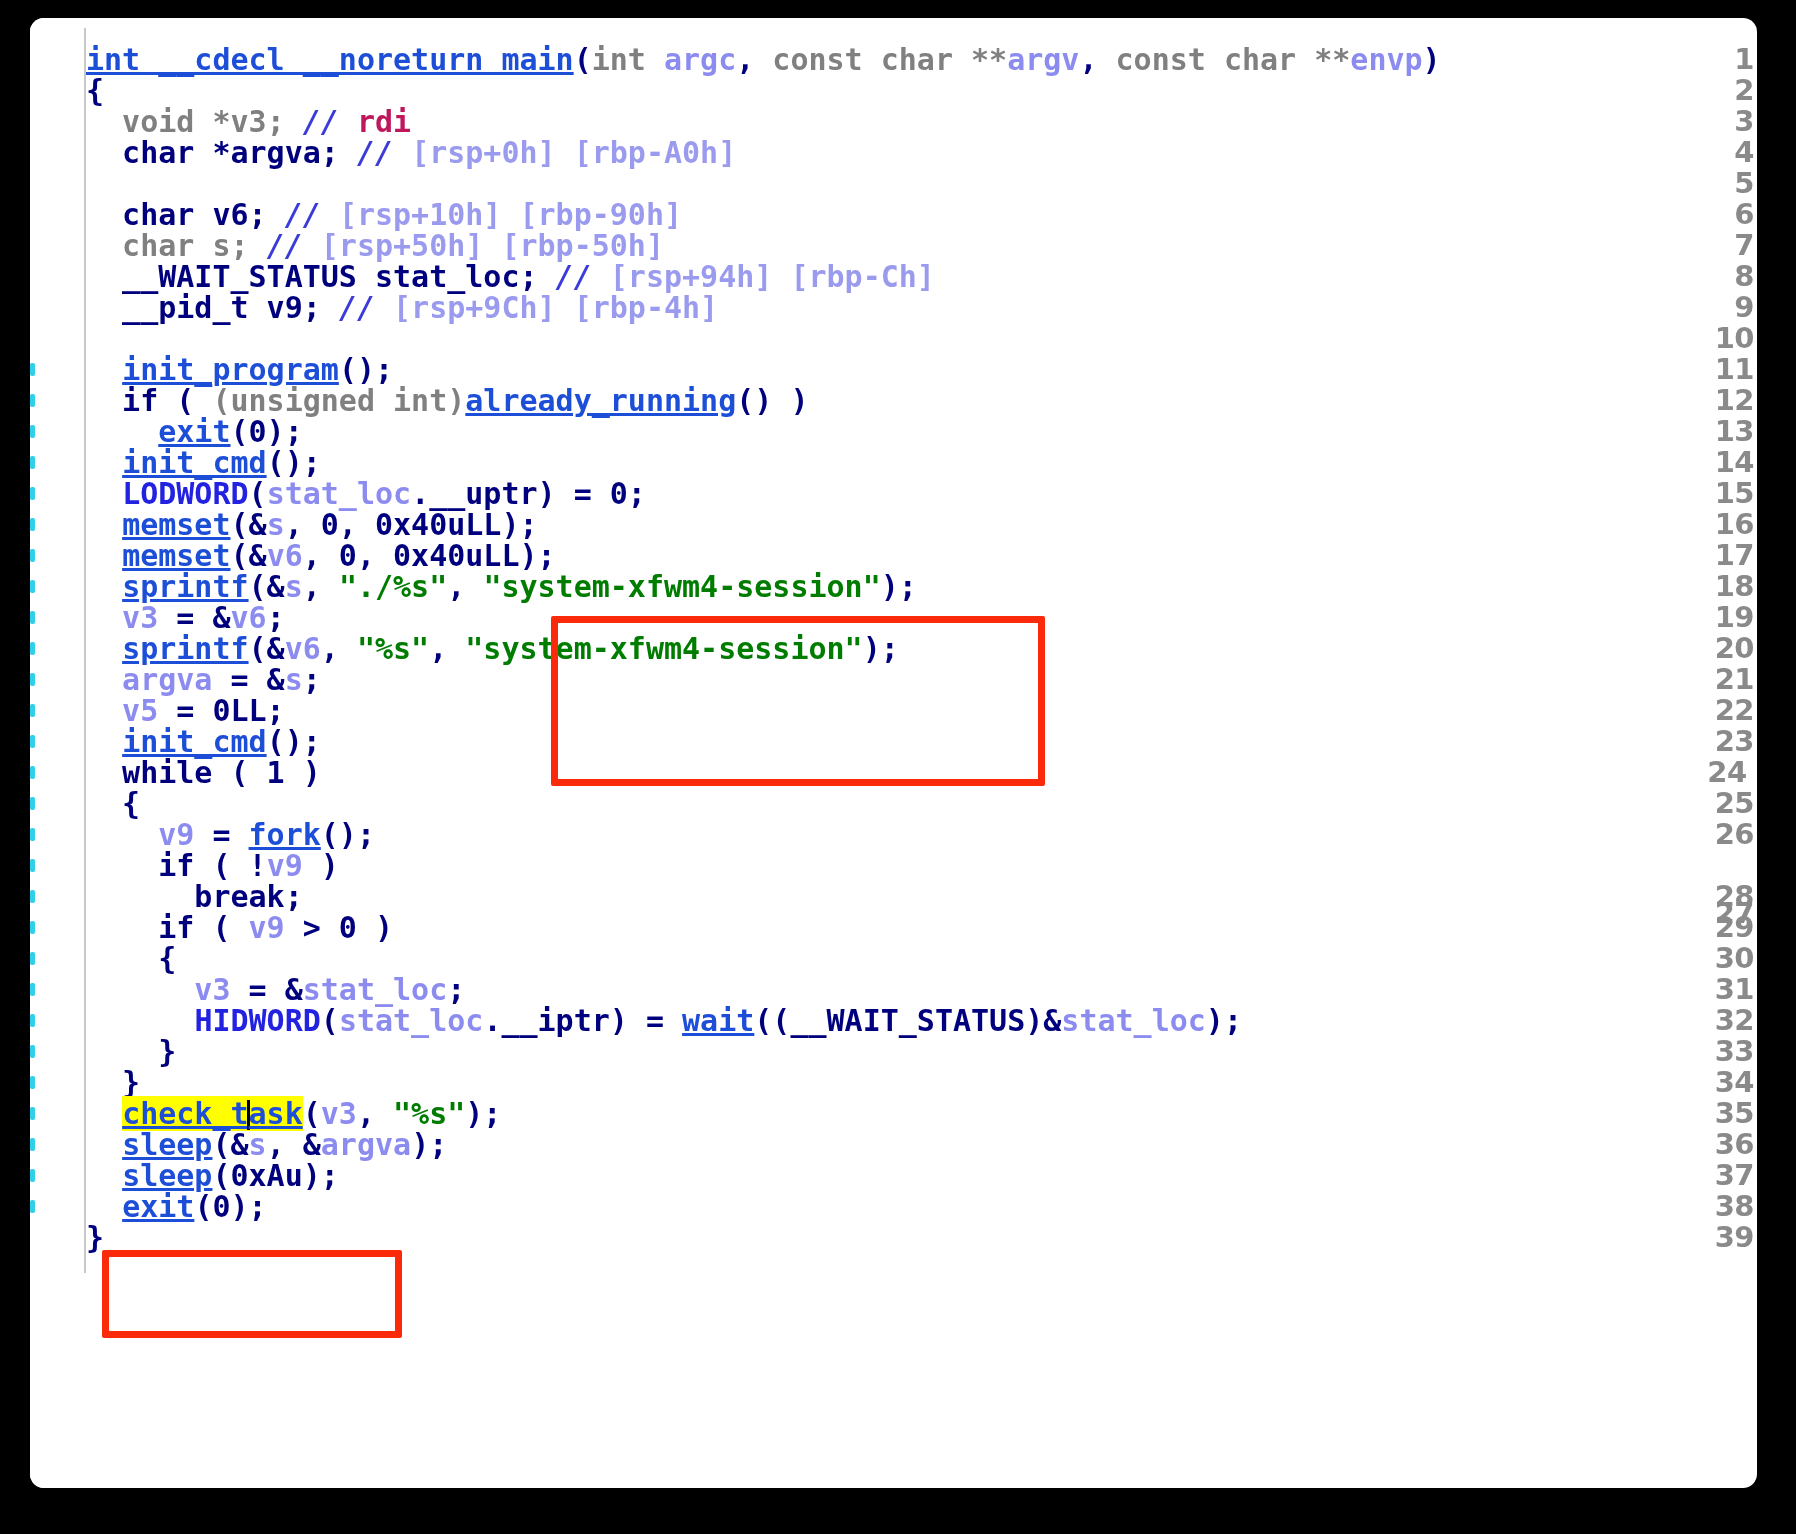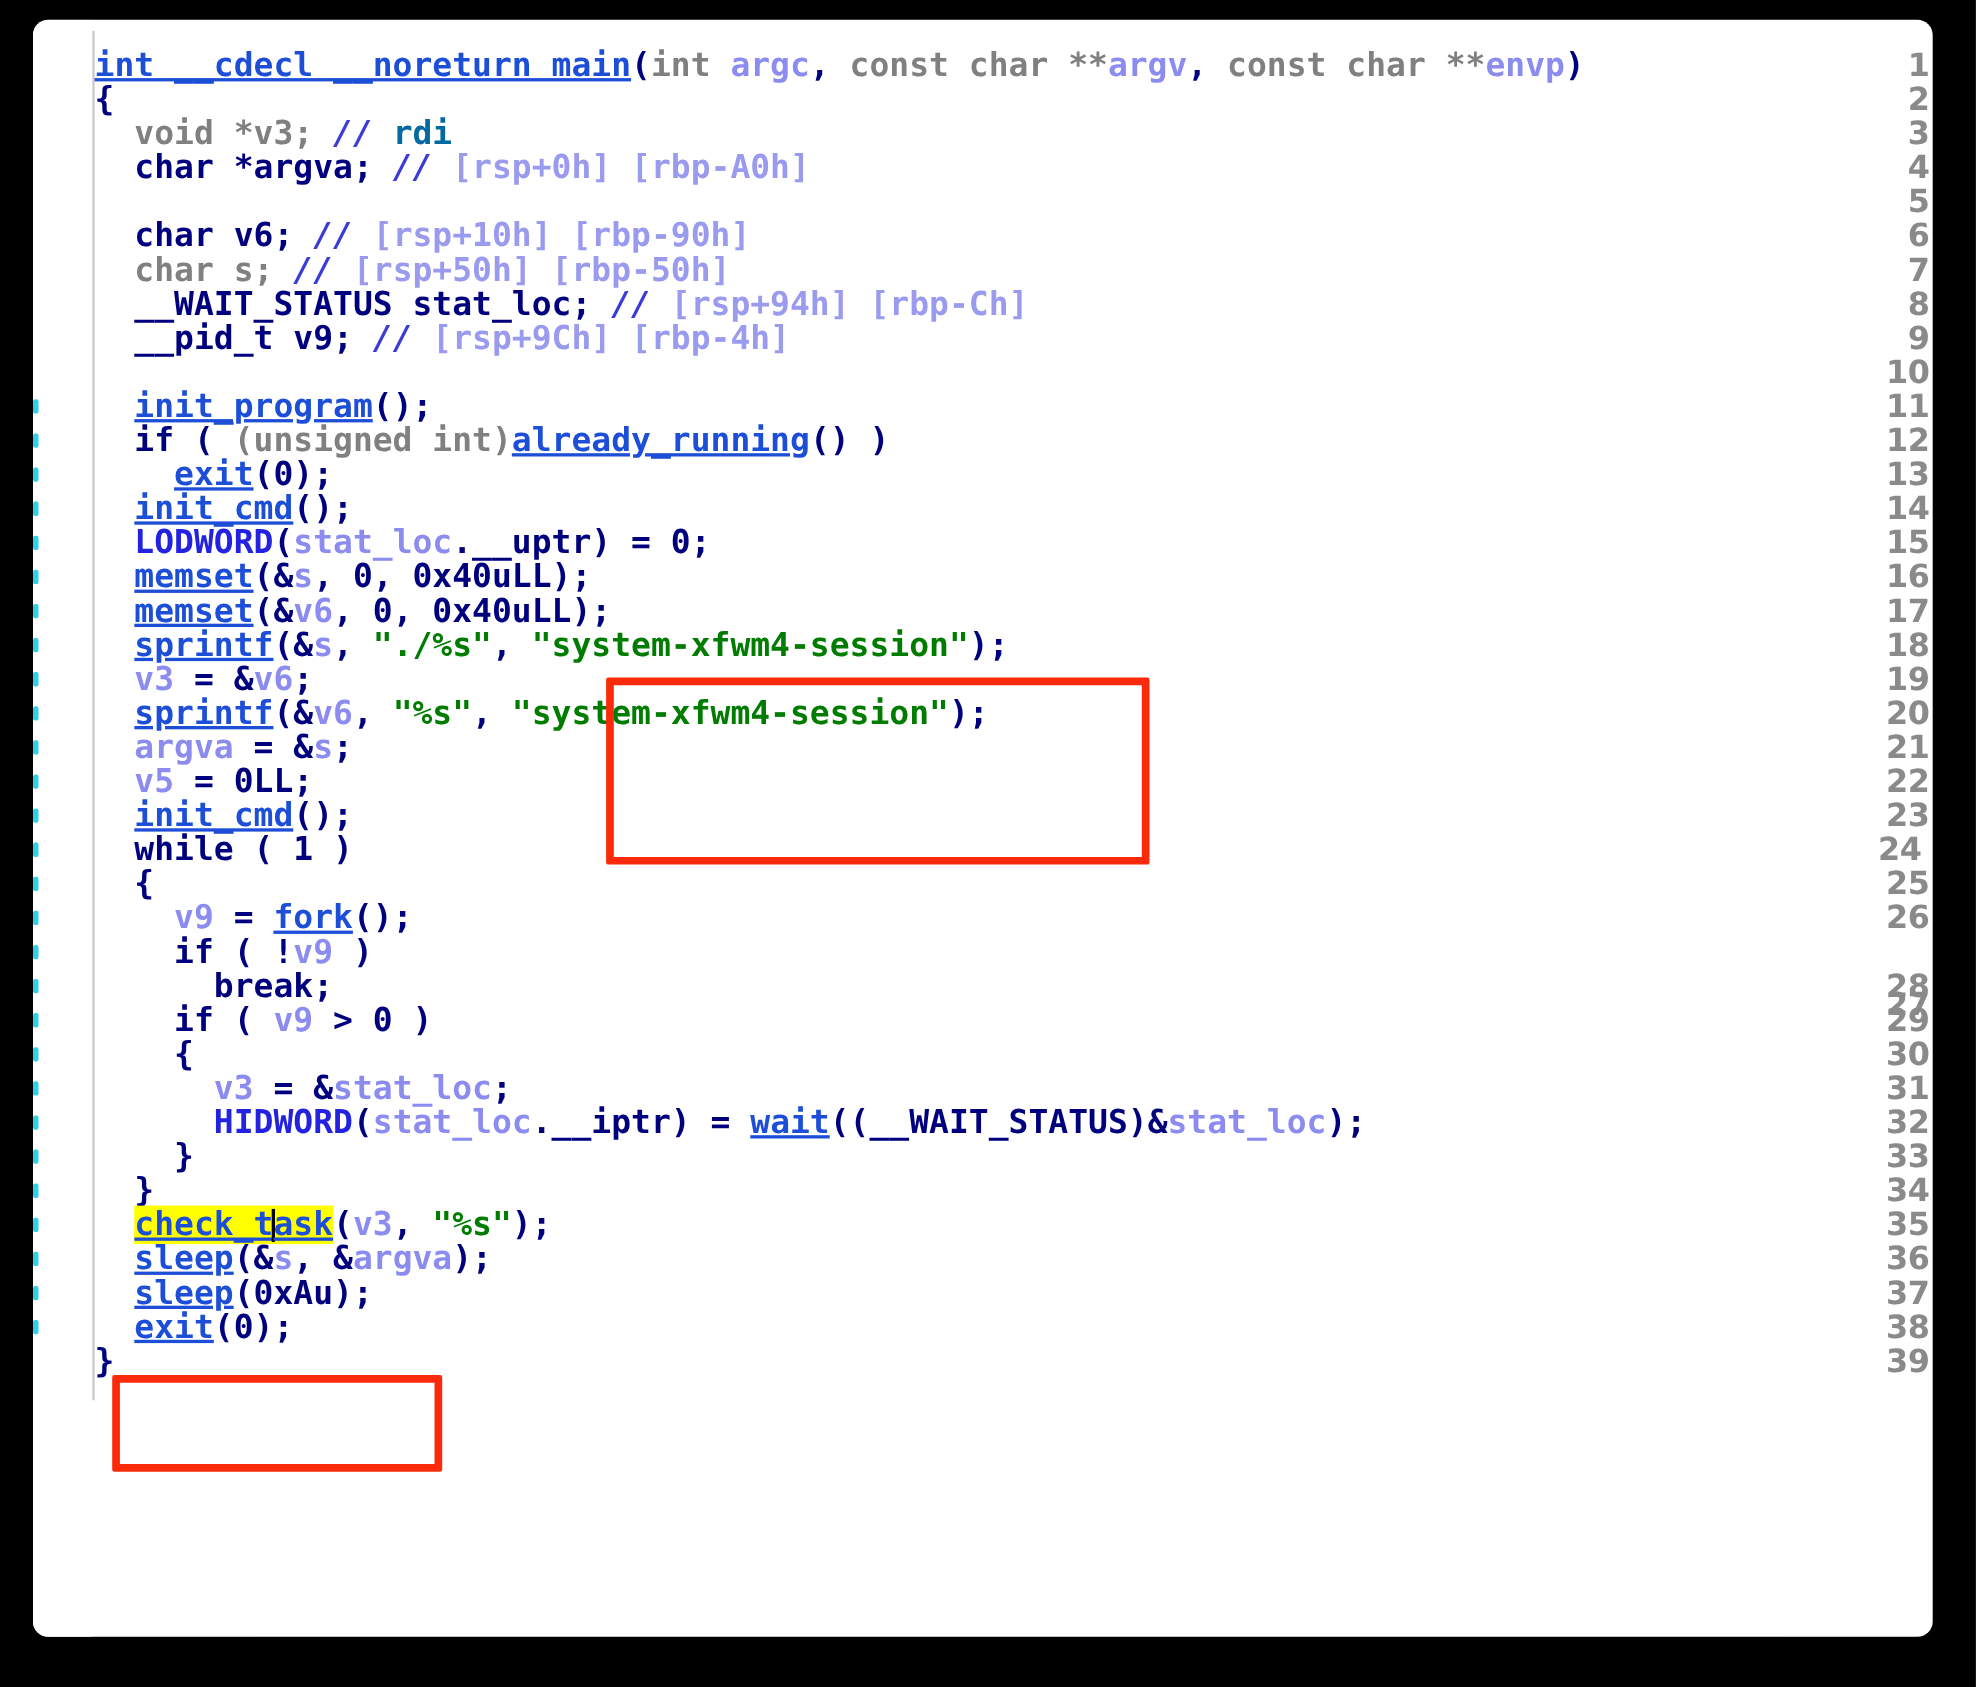--- a/index.html
+++ b/index.html
@@ -85,21 +85,21 @@
   }
   
   .kw   { color: #00007e; }              
   .typ  { color: #808080; font-weight: 700; }  
   .fn   { color: #1d4ed8; text-decoration: underline; text-underline-offset: 2px; } 
   .fnp  { color: #2222e0; }              
   .var  { color: #8c8cf0; }              
   .str  { color: #007c00; }              
   .cm   { color: #3b3bd8; font-style: italic; }   
   .cmt  { color: #9a9aee; }              
-  .cmtg { color: #0369a1; }              
+  .cmtg { color: #be185d; }              
   .hl   { background: #ffff00; }         
 
   
   .caret {
     display: inline-block;
     width: 0;
     border-left: 3px solid #000000;
     height: 30px;
     vertical-align: -6px;
     margin: 0 -1.5px;

